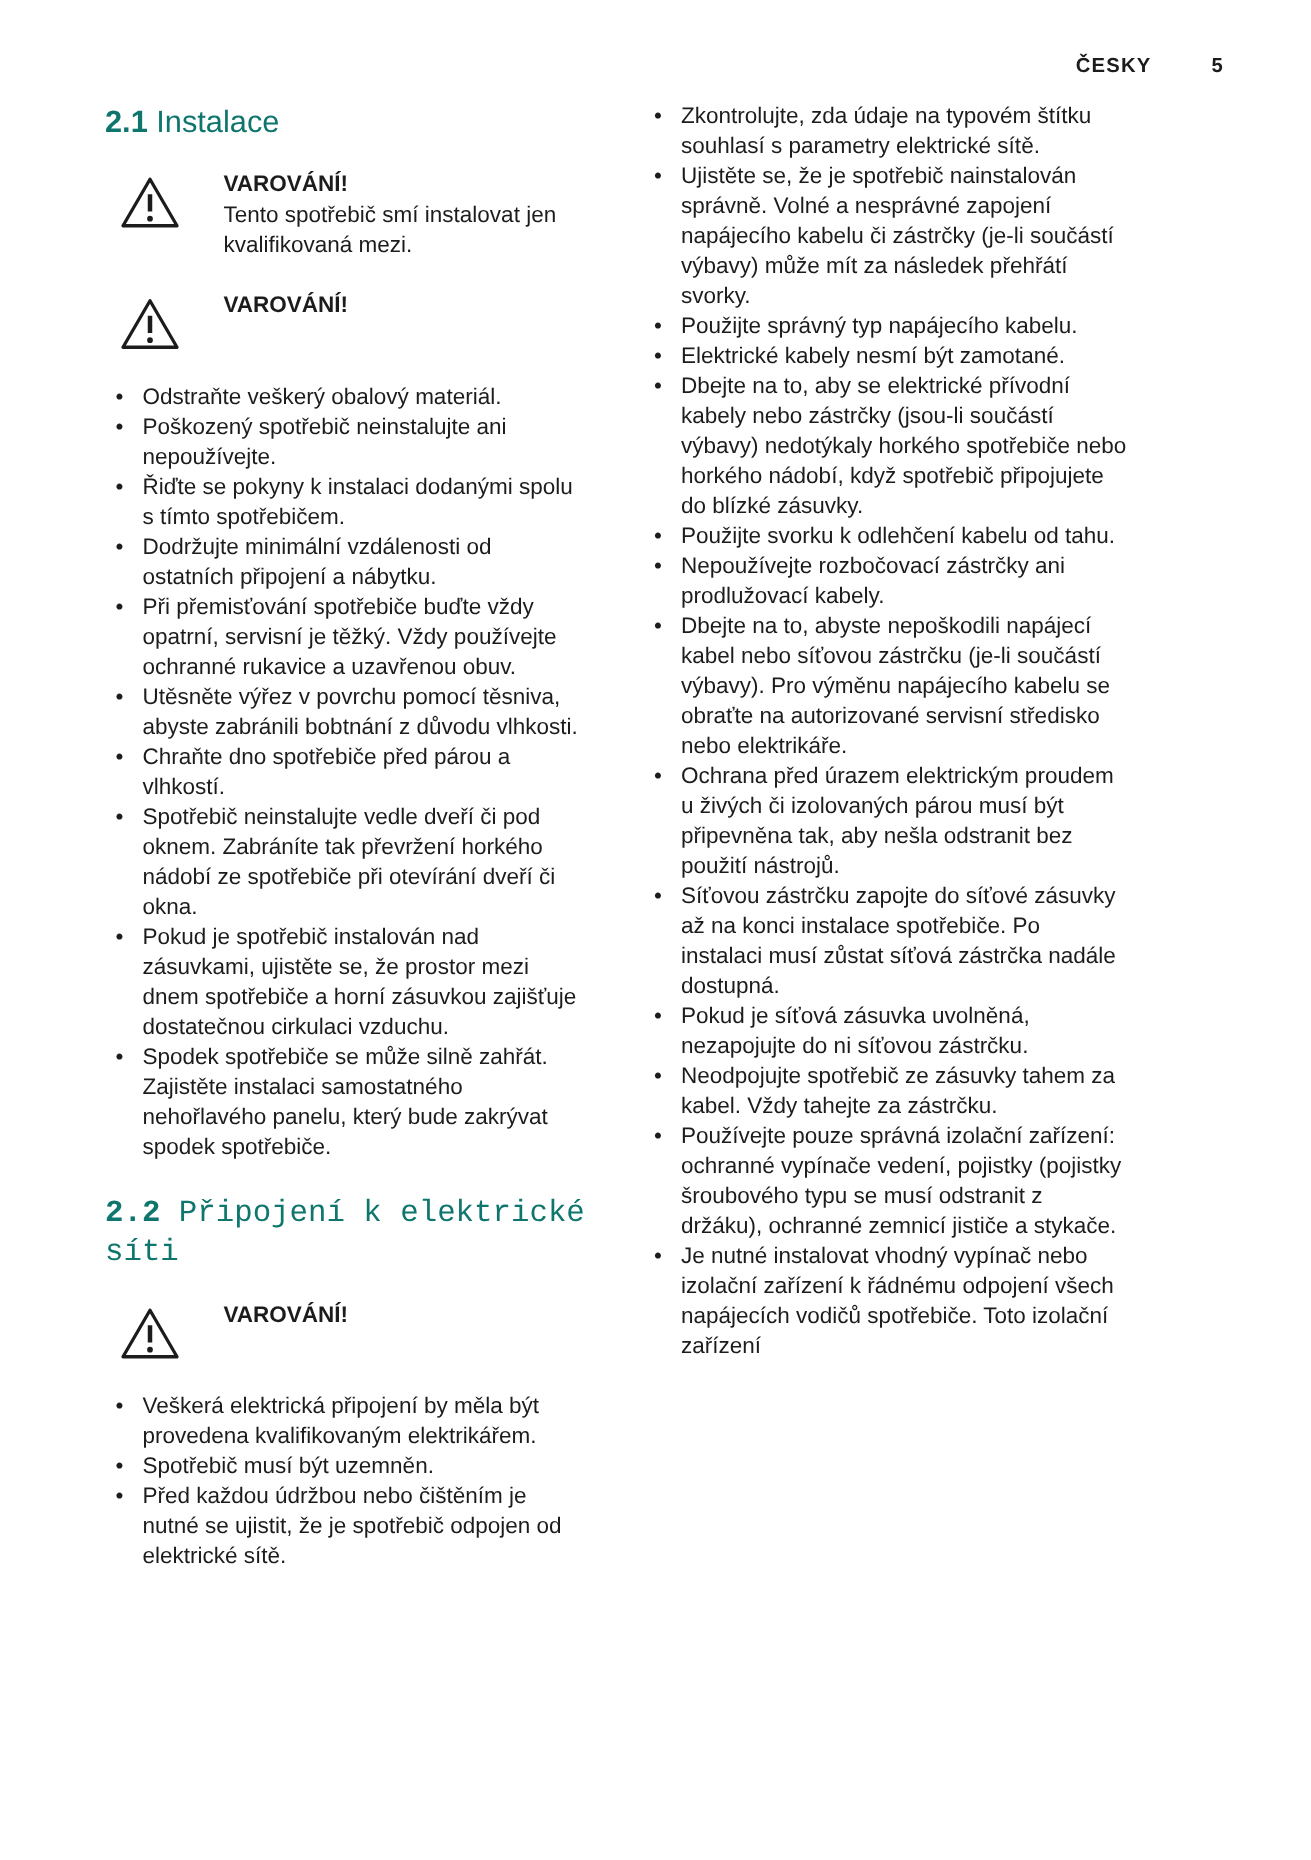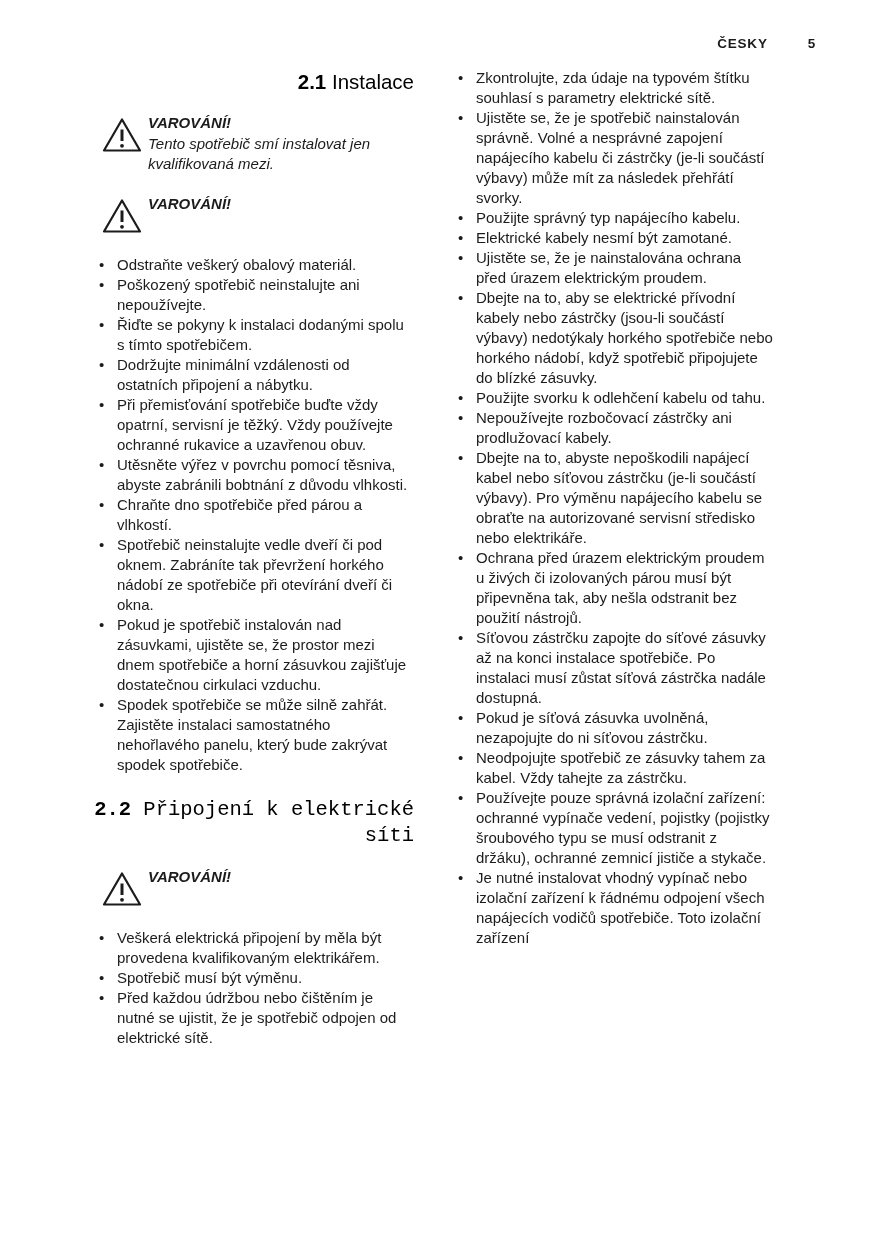--- a/index.html
+++ b/index.html
@@ -7,21 +7,21 @@
   body {
     width: 874px;
     height: 1240px;
     font-family: "Liberation Sans", sans-serif;
     color: #1c1c1c;
     -webkit-font-smoothing: antialiased;
   }
   .page {
     width: 874px;
     height: 1132px;
-    padding: 36px 58px 24px 92px;
+    padding: 36px 58px 24px 70px;
     overflow: hidden;
   }
   .header {
     display: flex;
     justify-content: flex-end;
     align-items: baseline;
     gap: 40px;
     font-size: 13.5px;
     font-weight: bold;
     letter-spacing: 0.8px;
@@ -29,32 +29,30 @@
   }
   .columns {
     display: flex;
     gap: 37px;
     align-items: flex-start;
   }
   .col { width: 322px; flex: 0 0 322px; }
   .section-heading {
     font-size: 20.5px;
     font-weight: normal;
-    color: #000000;
+    color: #0f766e;
     line-height: 26px;
     margin: 4px 0 14px 0;
-    text-align: right;
   }
   .section-heading .num { font-weight: bold; }
   .section-heading.second { margin-top: 22px; font-family: Liberation Mono, monospace; }
   .warning {
     display: flex;
-    gap: 5px;
+    gap: 28px;
     margin: 18px 0 20px 9px;
-    font-style: italic;
   }
   .warning-icon { flex: 0 0 42px; padding-top: 3px; }
   .warning-icon svg { display: block; }
   .warning-body {
     max-width: 224px;
     font-size: 15px;
     line-height: 20px;
   }
   .warning-title { font-weight: bold; margin-bottom: 1px; }
   ul.bullets {
@@ -140,33 +138,32 @@
             <circle cx="21" cy="29.8" r="1.9" fill="#1c1c1c"></circle>
           </svg>
         </div>
         <div class="warning-body">
           <div class="warning-title">VAROVÁNÍ!</div>
         </div>
       </div>
 
       <ul class="bullets">
           <li>Veškerá elektrická připojení by měla být provedena kvalifikovaným elektrikářem.</li>
-          <li>Spotřebič musí být výměnu.</li>
+          <li>Spotřebič musí být uzemněn.</li>
           <li>Před každou údržbou nebo čištěním je nutné se ujistit, že je spotřebič odpojen od elektrické sítě.</li>
         </ul>
 
     </div>
 
     <div class="col col-right">
       <ul class="bullets">
           <li>Zkontrolujte, zda údaje na typovém štítku souhlasí s parametry elektrické sítě.</li>
           <li>Ujistěte se, že je spotřebič nainstalován správně. Volné a nesprávné zapojení napájecího kabelu či zástrčky (je-li součástí výbavy) může mít za následek přehřátí svorky.</li>
           <li>Použijte správný typ napájecího kabelu.</li>
           <li>Elektrické kabely nesmí být zamotané.</li>
-          <li>Ujistěte se, že je nainstalována ochrana před úrazem elektrickým proudem.</li>
           <li>Dbejte na to, aby se elektrické přívodní kabely nebo zástrčky (jsou-li součástí výbavy) nedotýkaly horkého spotřebiče nebo horkého nádobí, když spotřebič připojujete do blízké zásuvky.</li>
           <li>Použijte svorku k odlehčení kabelu od tahu.</li>
           <li>Nepoužívejte rozbočovací zástrčky ani prodlužovací kabely.</li>
           <li>Dbejte na to, abyste nepoškodili napájecí kabel nebo síťovou zástrčku (je-li součástí výbavy). Pro výměnu napájecího kabelu se obraťte na autorizované servisní středisko nebo elektrikáře.</li>
           <li>Ochrana před úrazem elektrickým proudem u živých či izolovaných párou musí být připevněna tak, aby nešla odstranit bez použití nástrojů.</li>
           <li>Síťovou zástrčku zapojte do síťové zásuvky až na konci instalace spotřebiče. Po instalaci musí zůstat síťová zástrčka nadále dostupná.</li>
           <li>Pokud je síťová zásuvka uvolněná, nezapojujte do ni síťovou zástrčku.</li>
           <li>Neodpojujte spotřebič ze zásuvky tahem za kabel. Vždy tahejte za zástrčku.</li>
           <li>Používejte pouze správná izolační zařízení: ochranné vypínače vedení, pojistky (pojistky šroubového typu se musí odstranit z držáku), ochranné zemnicí jističe a stykače.</li>
           <li>Je nutné instalovat vhodný vypínač nebo izolační zařízení k řádnému odpojení všech napájecích vodičů spotřebiče. Toto izolační zařízení</li>

